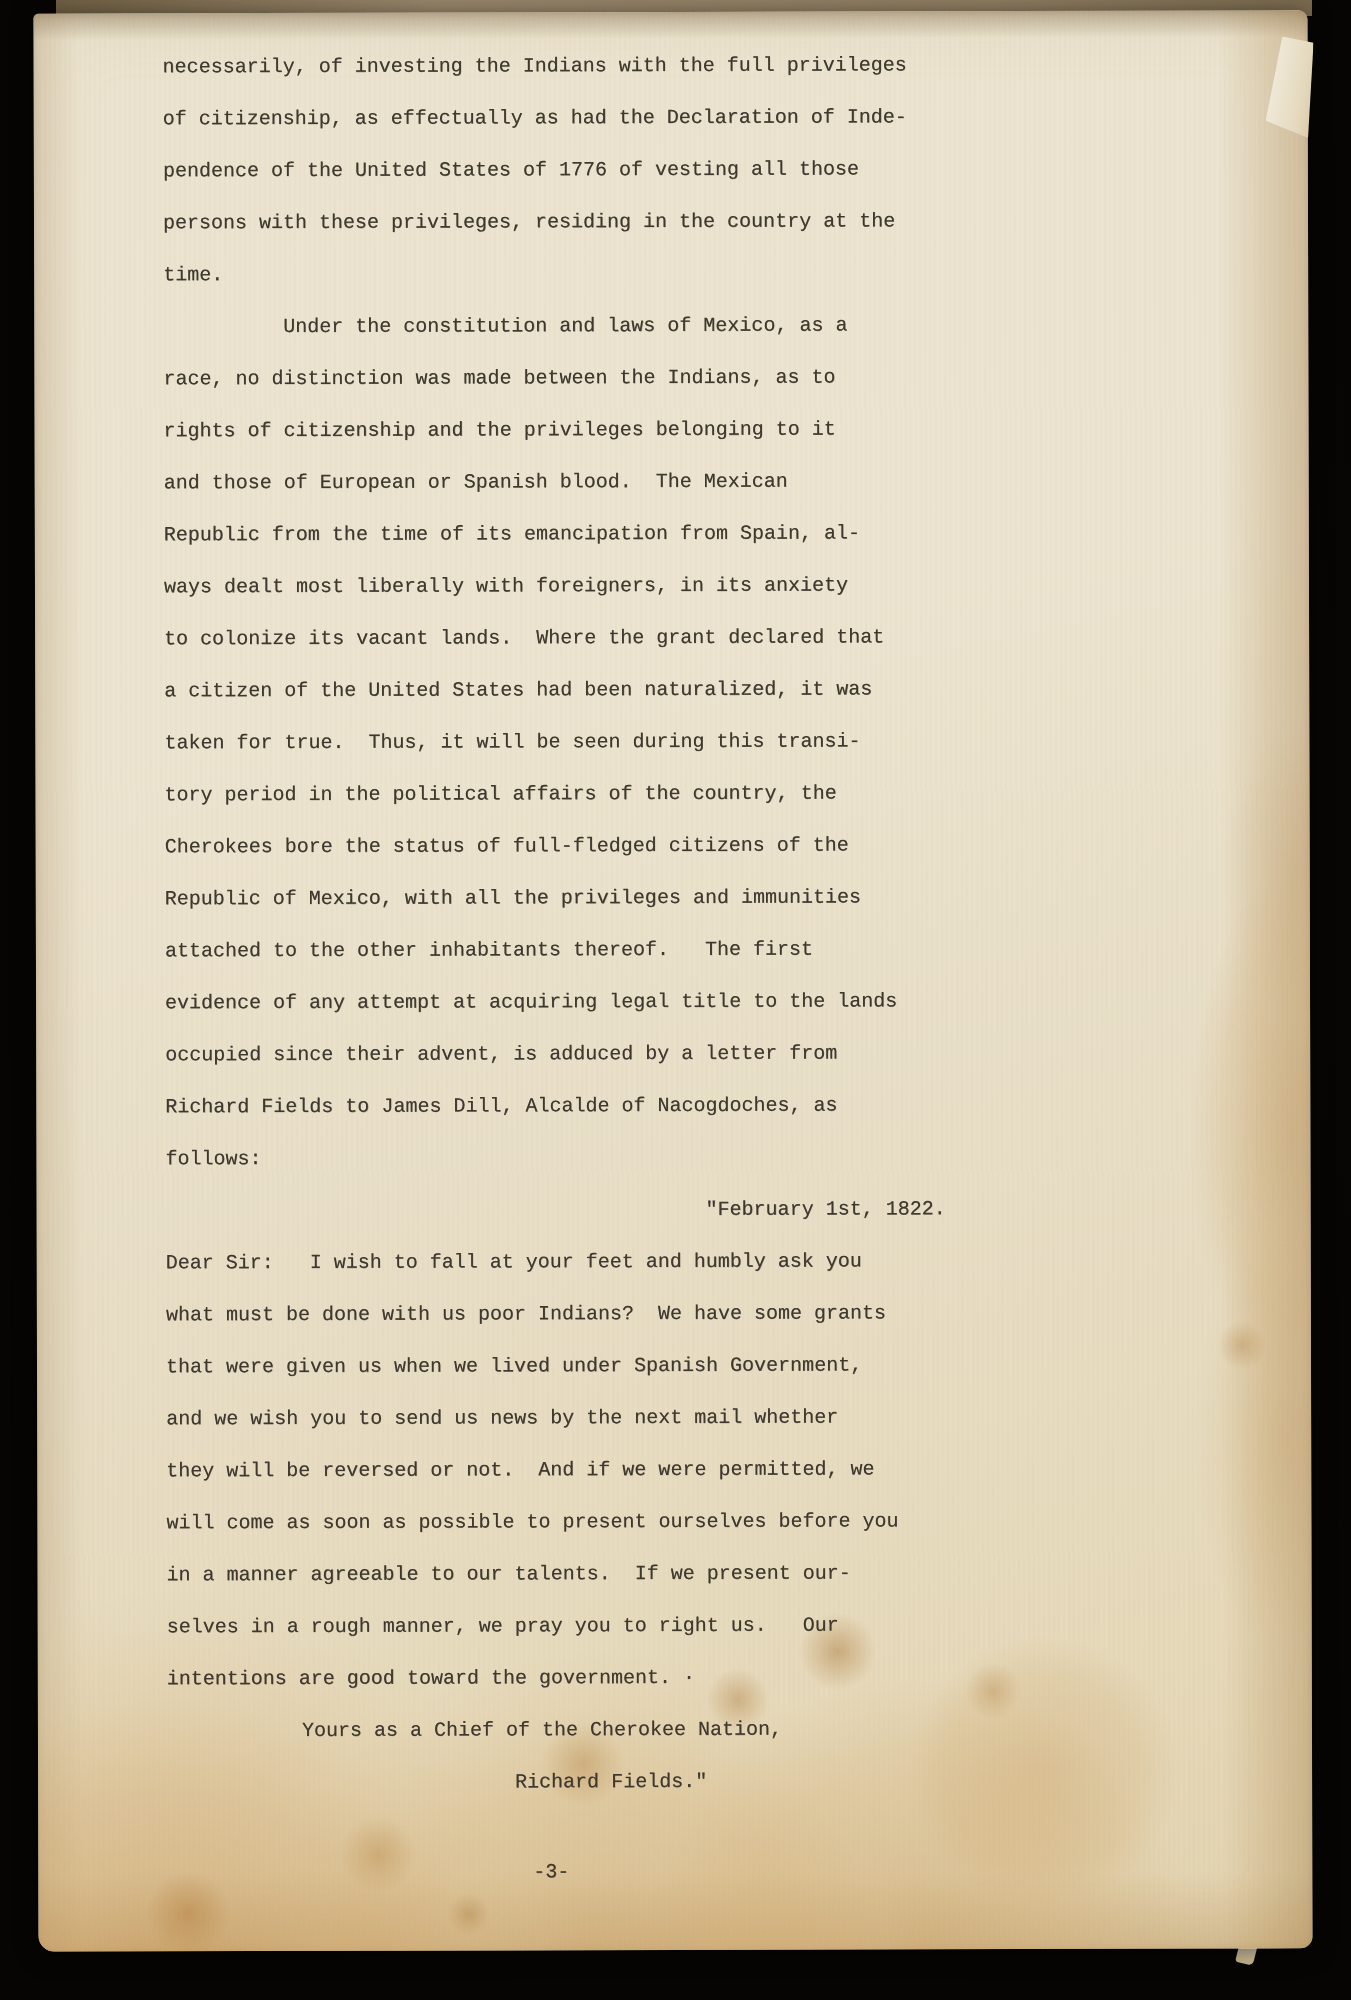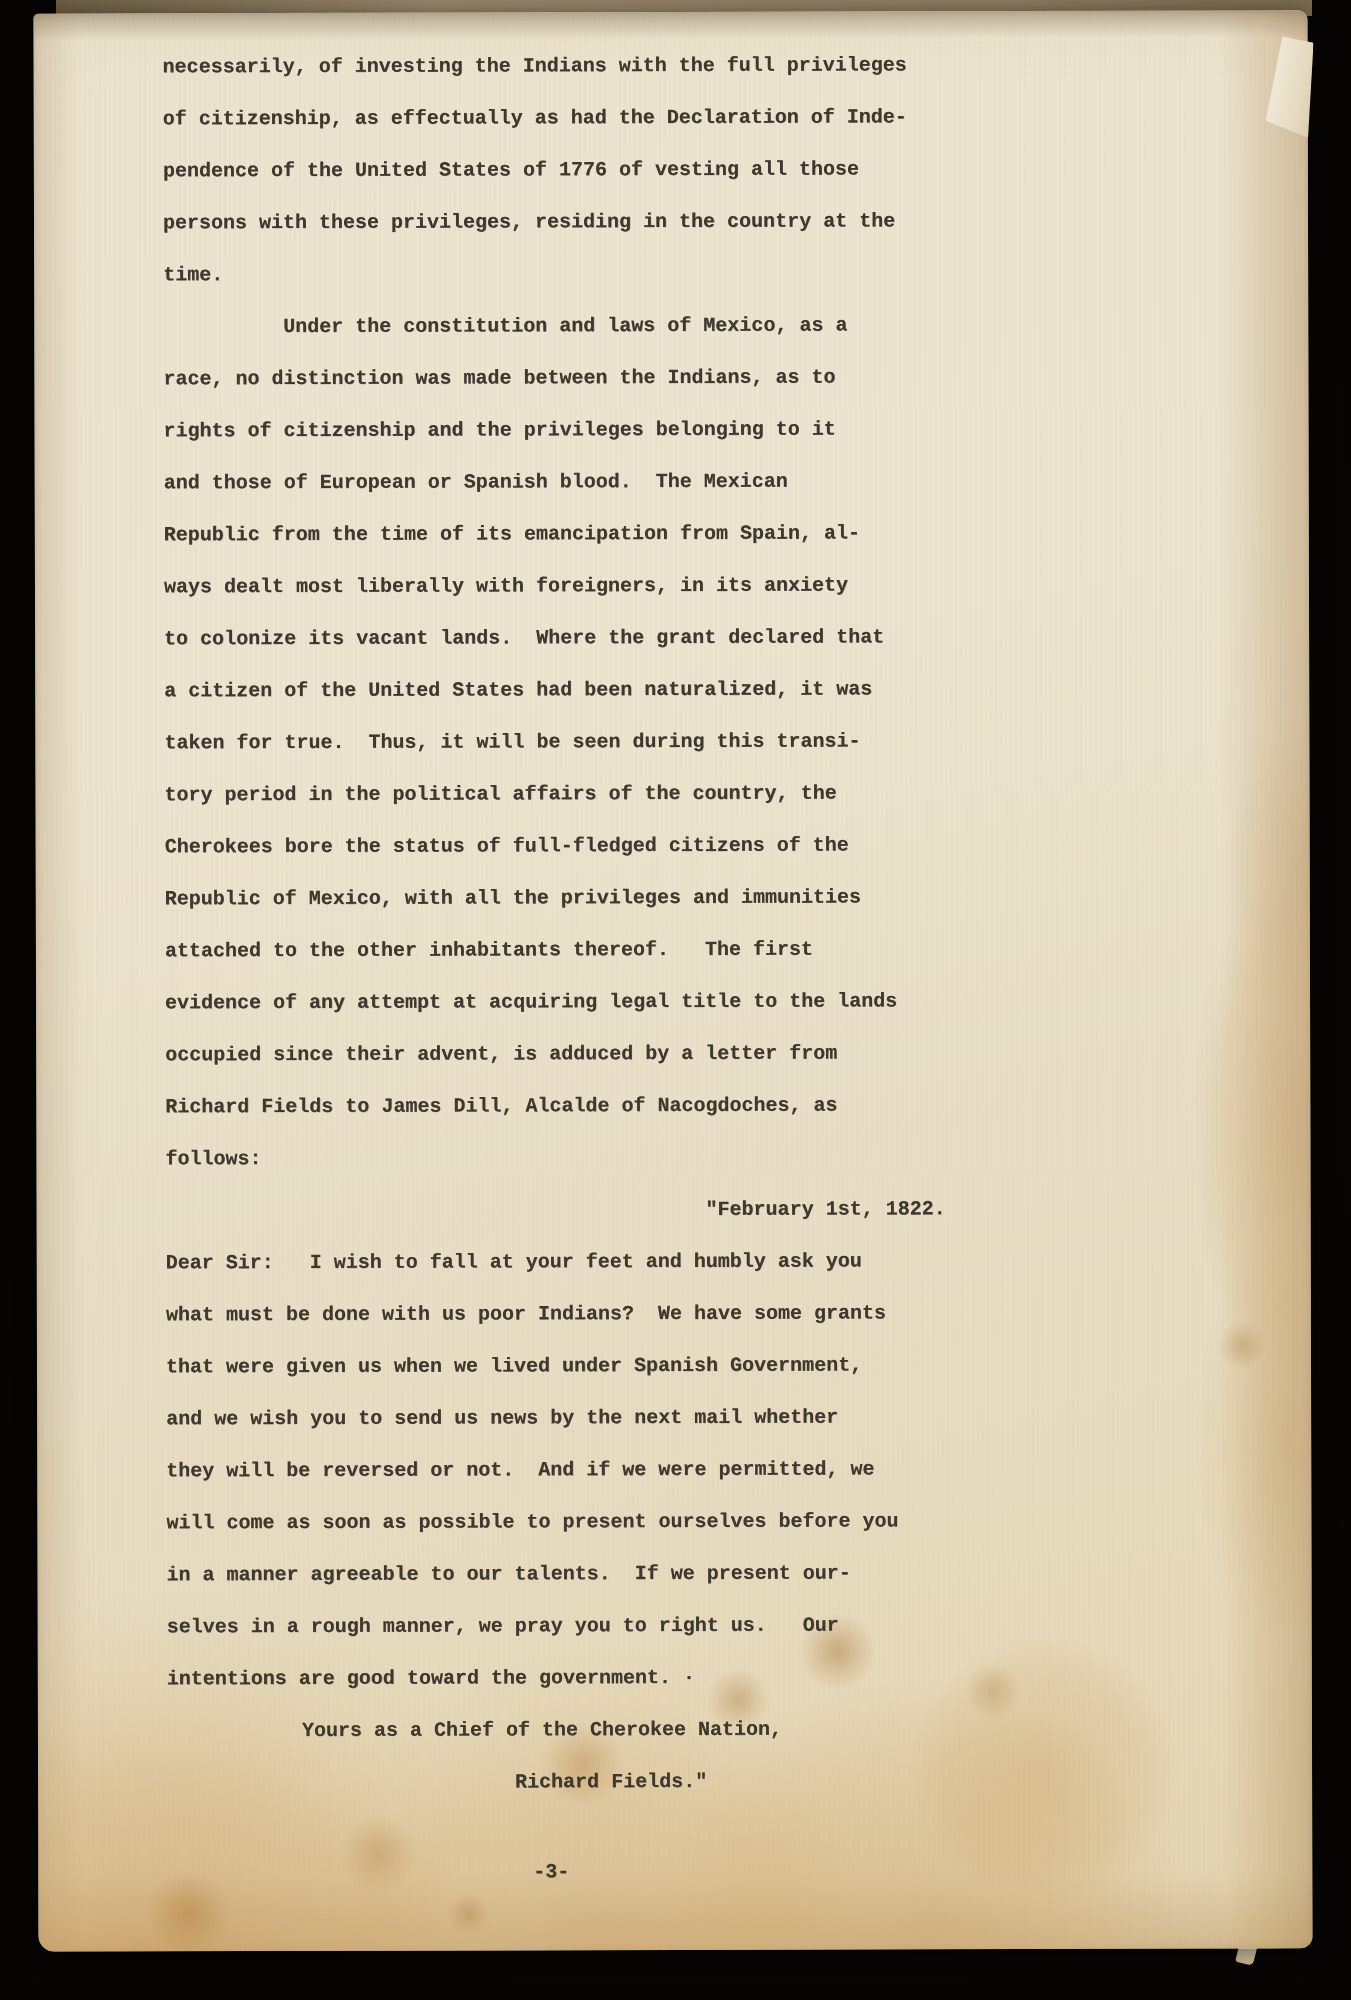--- a/index.html
+++ b/index.html
@@ -12,21 +12,20 @@
   .scene {
     position: relative;
     width: 1351px; height: 2000px;
     background:
       radial-gradient(circle 2px at 1162px 152px, rgba(220,220,210,0.20), transparent 70%),
       radial-gradient(circle 2px at 1210px 425px, rgba(220,220,210,0.14), transparent 70%),
       radial-gradient(circle 2px at 1285px 790px, rgba(220,220,210,0.16), transparent 70%),
       radial-gradient(circle 2px at 92px 1856px, rgba(220,220,210,0.10), transparent 70%),
       radial-gradient(ellipse at 52% 42%, #0b0907 0%, #060504 78%);
     overflow: hidden;
-    font-weight: bold;
   }
   .backing-sheet {
     position: absolute;
     left: 56px; top: 0; width: 1256px; height: 16px;
     background: linear-gradient(90deg, #6d5e43 0%, #96856a 30%, #8d7c60 75%, #7a6a4e 100%);
     z-index: 0;
   }
   .torn-tab {
     position: absolute;
     left: 1238px; top: 1938px; width: 18px; height: 26px;

